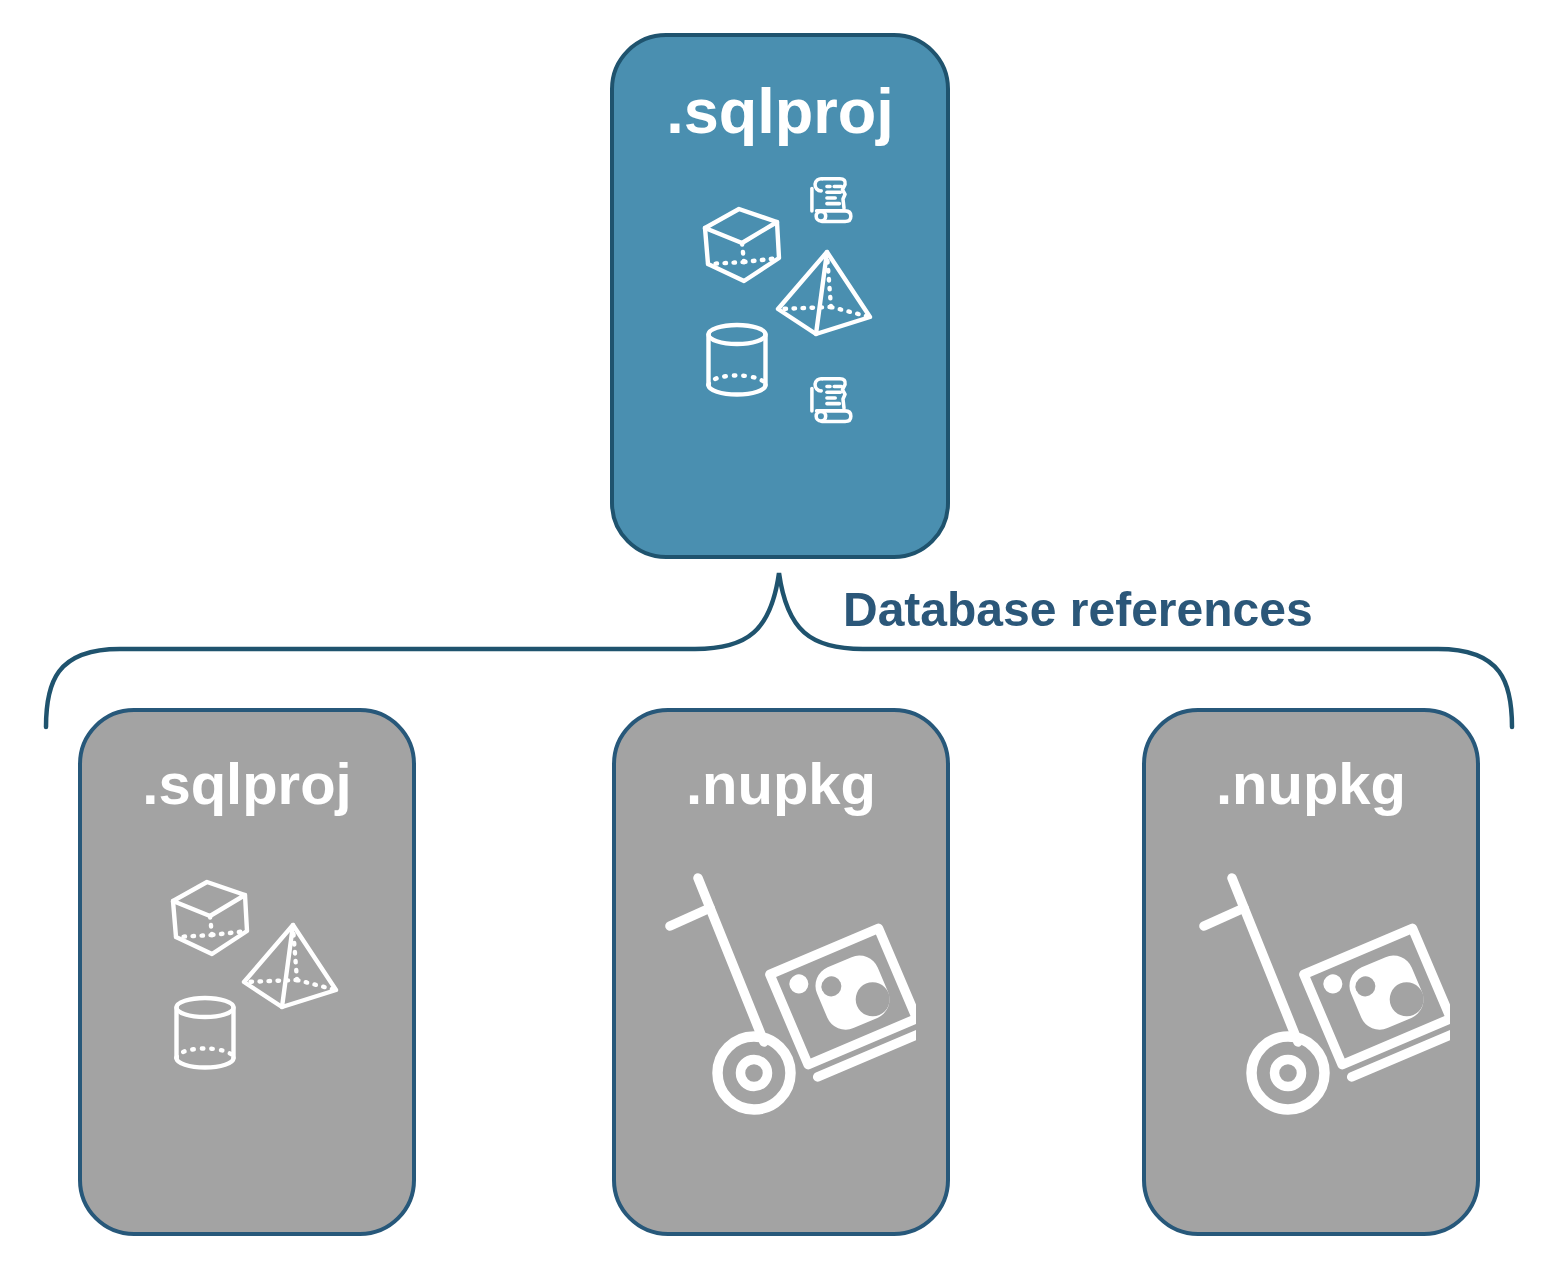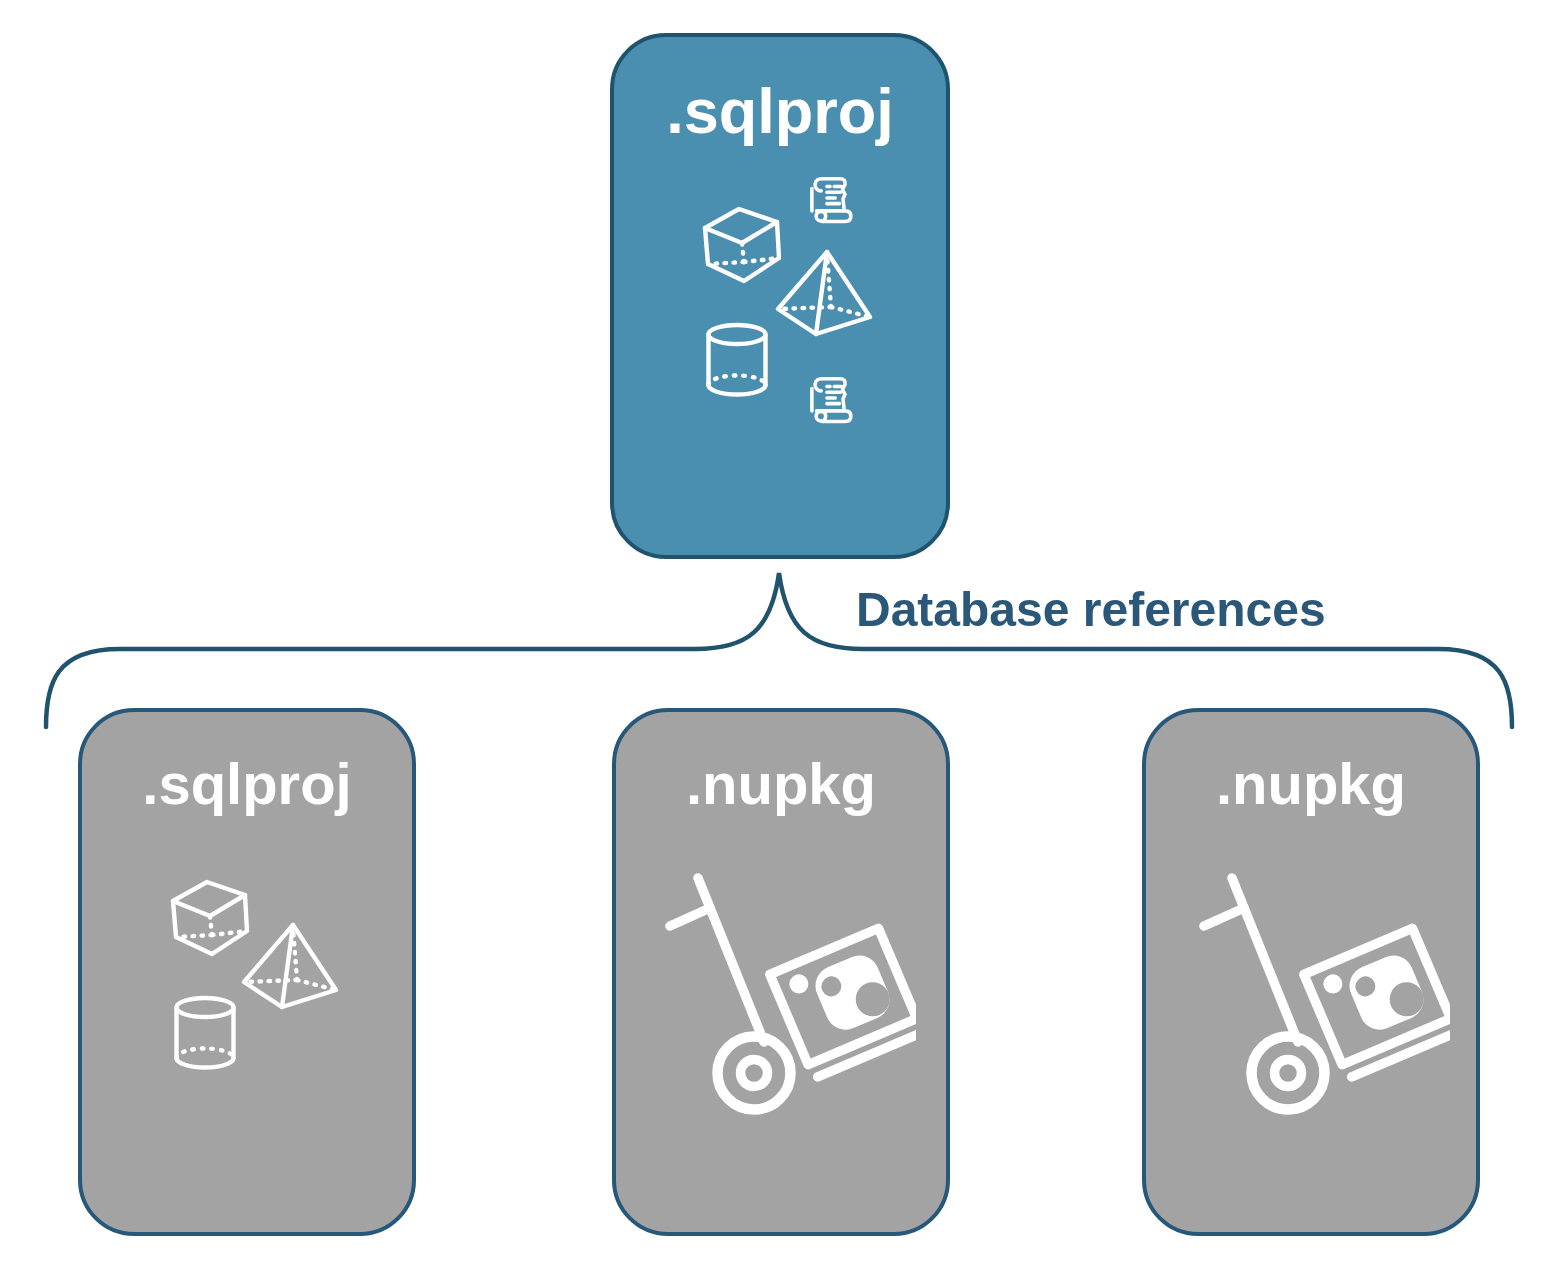--- a/index.html
+++ b/index.html
@@ -43,21 +43,20 @@
   .node-secondary .node-label{top:38px;font-size:58px;}
   .icon{position:absolute;}
   .brace{position:absolute;left:0;top:0;width:1566px;height:1274px;pointer-events:none;}
   .connector-label{
     position:absolute;
     left:843px;top:582px;
     font-size:48px;
     font-weight:bold;
     color:var(--connector-text);
     white-space:nowrap;
-    margin-left:13px;
   }
 </style>
 </head>
 <body>
 
 <svg width="0" height="0" style="position:absolute">
   <defs>
     <g id="tpl-scroll" fill="none" stroke="#ffffff" stroke-width="3.4" stroke-linecap="round" stroke-linejoin="round">
       <path d="M21.5 7.5 a5.9 5.9 0 1 0 -1 11.7"></path>
       <path d="M21.5 7.5 H38.5 q6 0 5 5.5 l-2.5 5 2.5 4.5 -2 4.5 1 9"></path>

